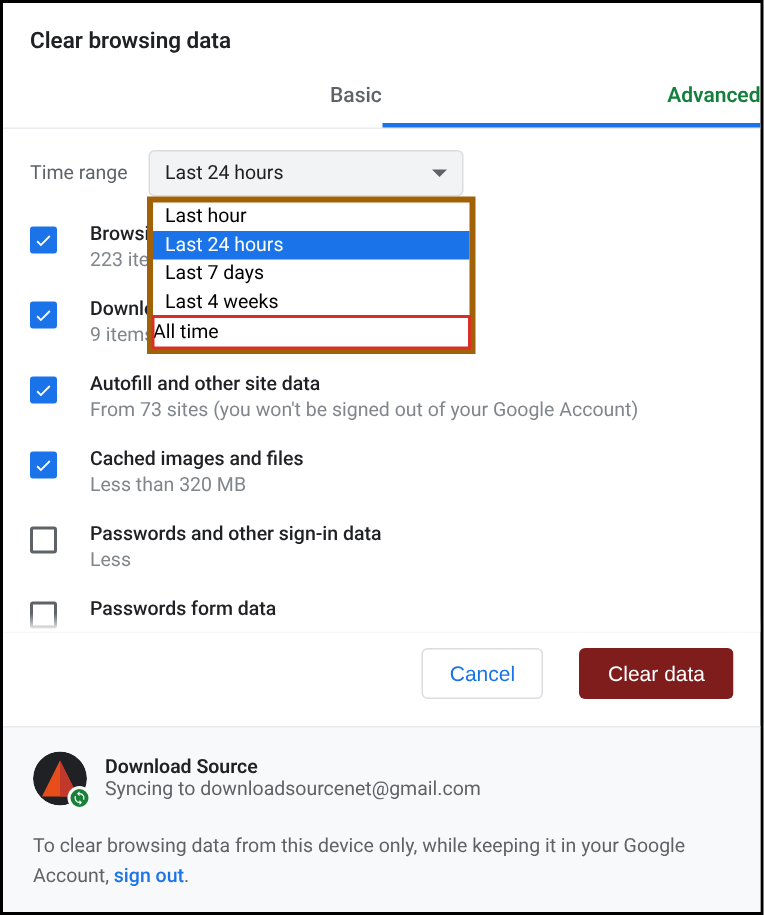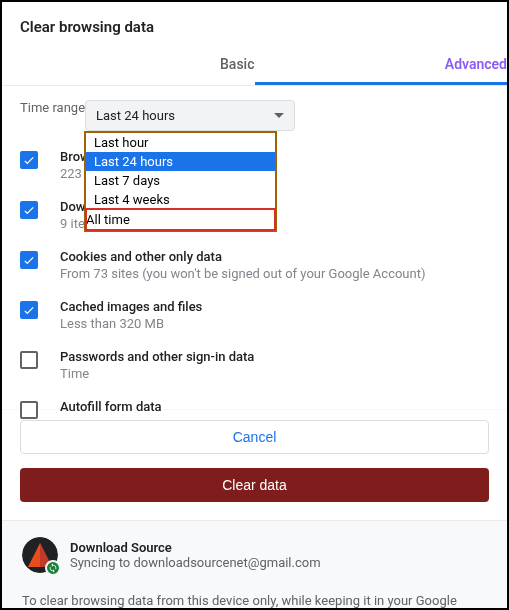--- a/index.html
+++ b/index.html
@@ -31,32 +31,33 @@
     flex: 1;
     text-align: right;
     padding: 12px 0 10px 0;
     font-size: 14px;
     color: #5f6368;
     font-weight: 500;
     cursor: pointer;
     border-bottom: 3px solid transparent;
   }
   .tab.active {
-    color: #8b5cf6;
+    color: #15803d;
     border-bottom-color: #1a73e8;
     font-weight: 600;
   }
   .content {
     padding: 14px 18px 0 18px;
     position: relative;
     flex: 0 0 auto;
   }
   .time-row {
     display: flex;
-    align-items: flex-start;
+    align-items: center;
+    gap: 14px;
     margin-bottom: 18px;
     position: relative;
   }
   .time-label {
     font-size: 13px;
     color: #5f6368;
   }
   .dropdown {
     position: relative;
     width: 210px;
@@ -75,23 +76,23 @@
   .dropdown-caret {
     width: 0; height: 0;
     border-left: 5px solid transparent;
     border-right: 5px solid transparent;
     border-top: 5px solid #5f6368;
   }
   .dropdown-list {
     position: absolute;
     top: 100%;
     left: -1px;
-    width: 193px;
-    background: #fff;
-    border: 2px solid #a16207;
+    width: 219px;
+    background: #fff;
+    border: 4px solid #a16207;
     z-index: 10;
   }
   .dropdown-item {
     padding: 2px 8px;
     font-size: 13px;
     color: #000;
     cursor: pointer;
   }
   .dropdown-item.selected {
     background: #1a73e8;
@@ -151,24 +152,23 @@
   .fade {
     height: 18px;
     background: linear-gradient(rgba(255,255,255,0), #fff);
     margin-top: -10px;
     position: relative;
     z-index: 2;
   }
   .actions {
     display: flex;
     justify-content: flex-end;
-    gap: 14px;
+    gap: 24px;
     padding: 10px 18px 18px 18px;
     border-top: 1px solid rgba(0,0,0,0.03);
-    flex-direction: column;
   }
   .btn {
     padding: 8px 18px;
     border-radius: 4px;
     font-size: 14px;
     font-weight: 500;
     cursor: pointer;
     border: 1px solid transparent;
   }
   .btn-cancel {
@@ -290,50 +290,50 @@
         <div class="item-sub">9 items</div>
       </div>
     </div>
     <div class="item">
       <div class="checkbox checked">
         <svg viewBox="0 0 24 24">
             <path fill="#fff" d="M9 16.2l-3.5-3.5L4 14.2 9 19.2 20 8.2l-1.5-1.5z"></path>
           </svg>
       </div>
       <div class="item-text">
-        <div class="item-title">Cookies and other only data</div>
+        <div class="item-title">Autofill and other site data</div>
         <div class="item-sub">From 73 sites (you won't be signed out of your Google Account)</div>
       </div>
     </div>
     <div class="item">
       <div class="checkbox checked">
         <svg viewBox="0 0 24 24">
             <path fill="#fff" d="M9 16.2l-3.5-3.5L4 14.2 9 19.2 20 8.2l-1.5-1.5z"></path>
           </svg>
       </div>
       <div class="item-text">
         <div class="item-title">Cached images and files</div>
         <div class="item-sub">Less than 320 MB</div>
       </div>
     </div>
     <div class="item">
       <div class="checkbox">
         
       </div>
       <div class="item-text">
         <div class="item-title">Passwords and other sign-in data</div>
-        <div class="item-sub">Time</div>
+        <div class="item-sub">Less</div>
       </div>
     </div>
     <div class="item cutoff">
       <div class="checkbox">
         
       </div>
       <div class="item-text">
-        <div class="item-title">Autofill form data</div>
+        <div class="item-title">Passwords form data</div>
       </div>
     </div>
   </div>
 </div>
 
 <div class="fade"></div>
 
 <div class="actions">
   <button class="btn btn-cancel">Cancel</button>
   <button class="btn btn-primary">Clear data</button>

